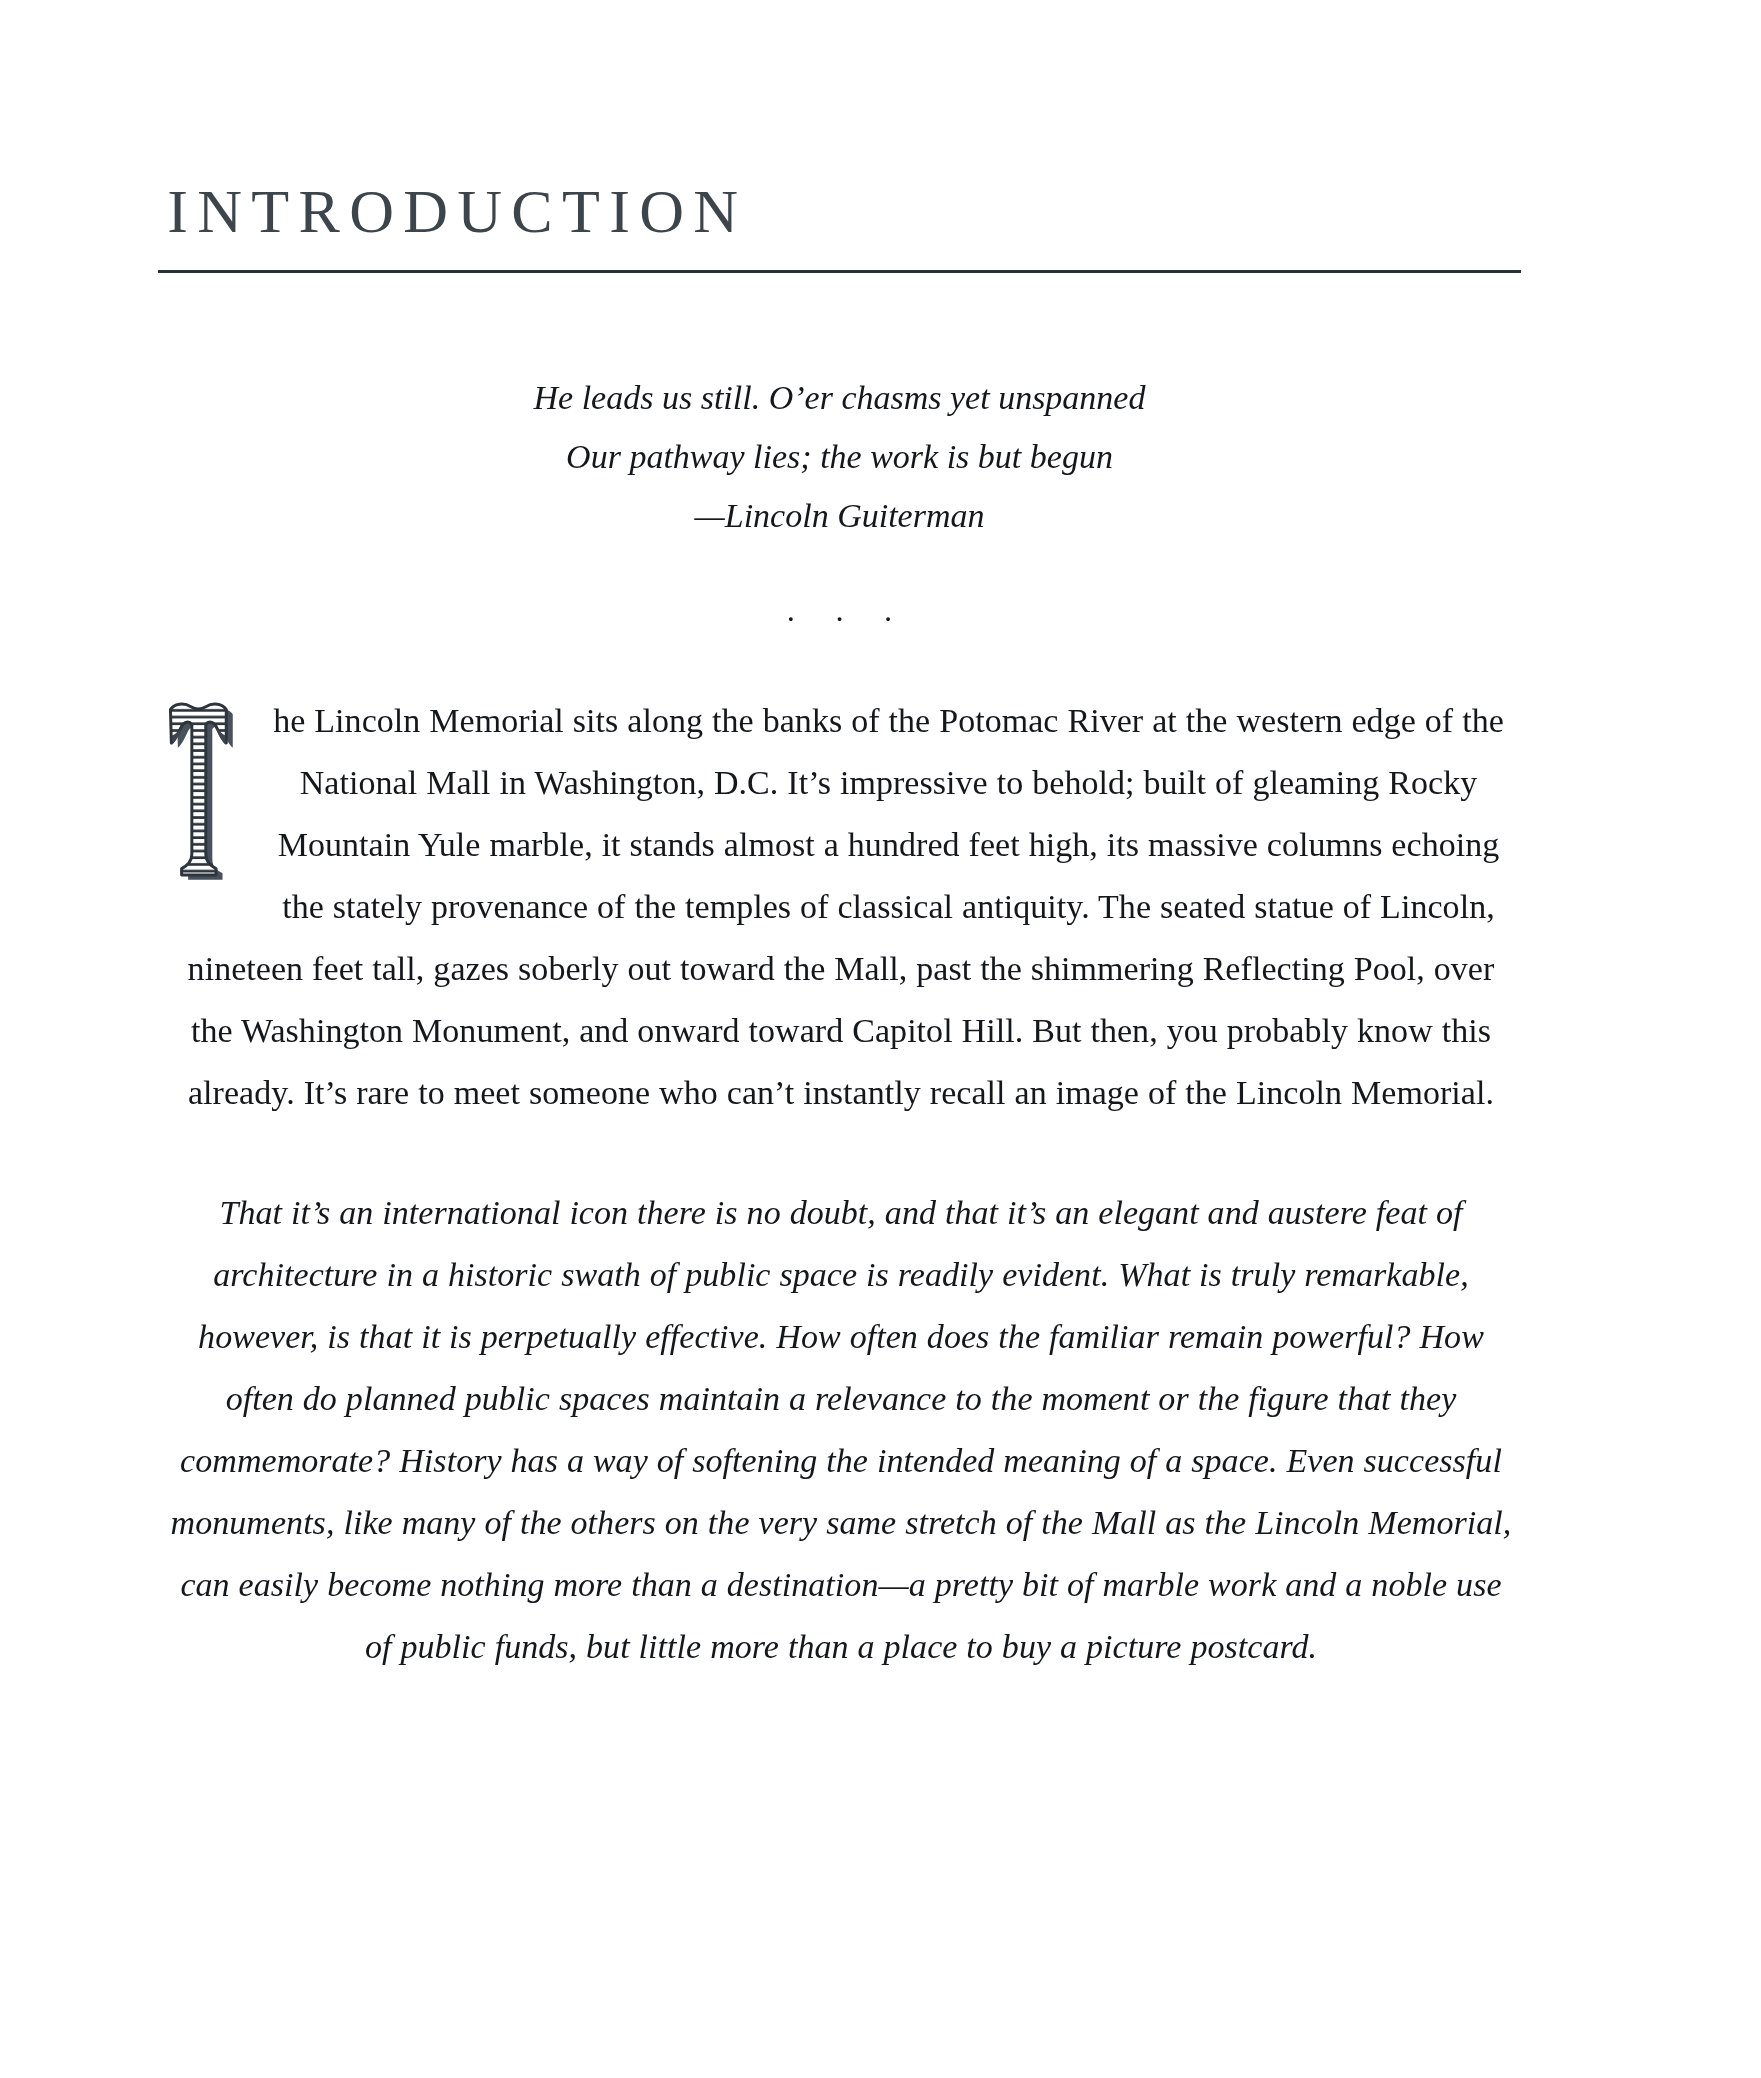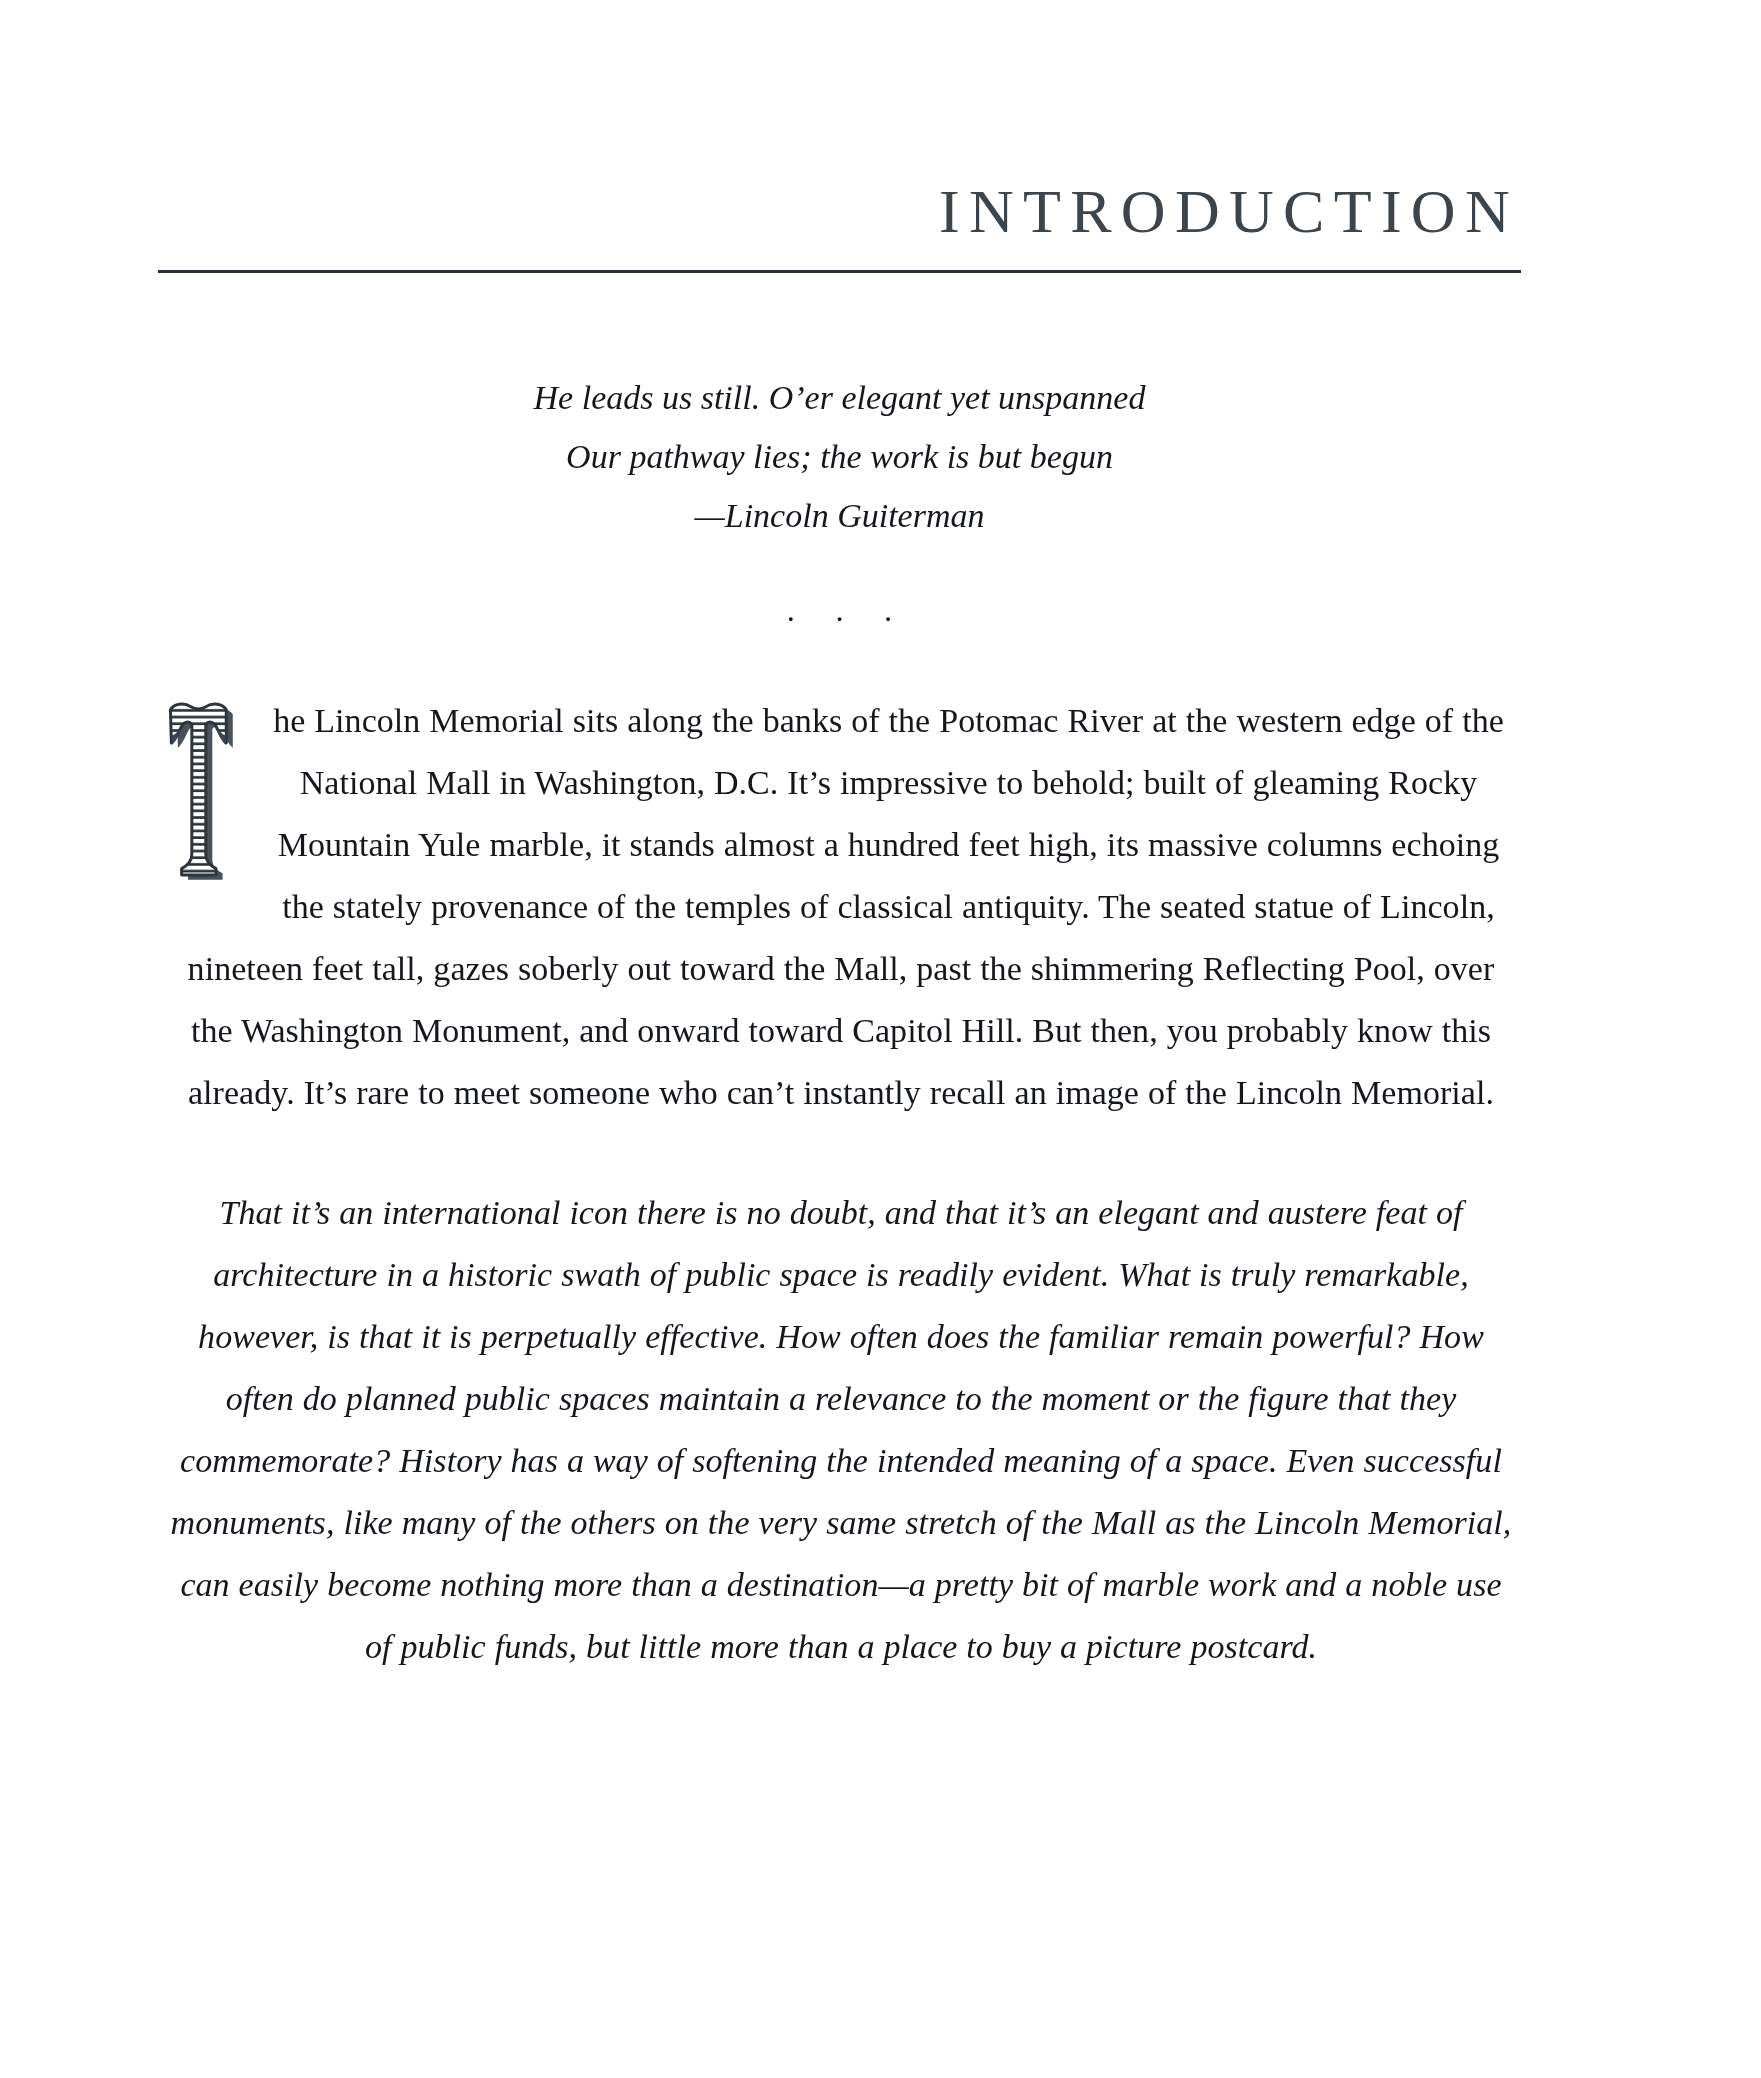--- a/index.html
+++ b/index.html
@@ -22,21 +22,21 @@
     background: #ffffff;
     overflow: hidden;
   }
 
   
   .chapter-title {
     position: absolute;
     top: 138px;
     left: 158px;
     width: 1361px;
-    text-align: right;
+    text-align: left;
     font-family: "Liberation Serif", "DejaVu Serif", serif;
     font-size: 62px;
     line-height: 1.0;
     font-weight: 400;
     letter-spacing: 9.3px;
     text-indent: 9.3px;
     color: #3c444c;
   }
 
   .title-rule {
@@ -111,21 +111,21 @@
 </head>
 <body>
 
 <div class="page">
 
   <h1 class="chapter-title">INTRODUCTION</h1>
 
   <div class="title-rule"></div>
 
   <div class="epigraph">
-    <span class="epigraph-line">He leads us still. O’er elegant yet unspanned</span>
+    <span class="epigraph-line">He leads us still. O’er chasms yet unspanned</span>
     <span class="epigraph-line">Our pathway lies; the work is but begun</span>
     <span class="epigraph-attrib">—Lincoln Guiterman</span>
   </div>
 
   <div class="ornament">· · ·</div>
 
   <div class="body-area">
 
     <p class="para para-first">
       <span class="dropcap">

